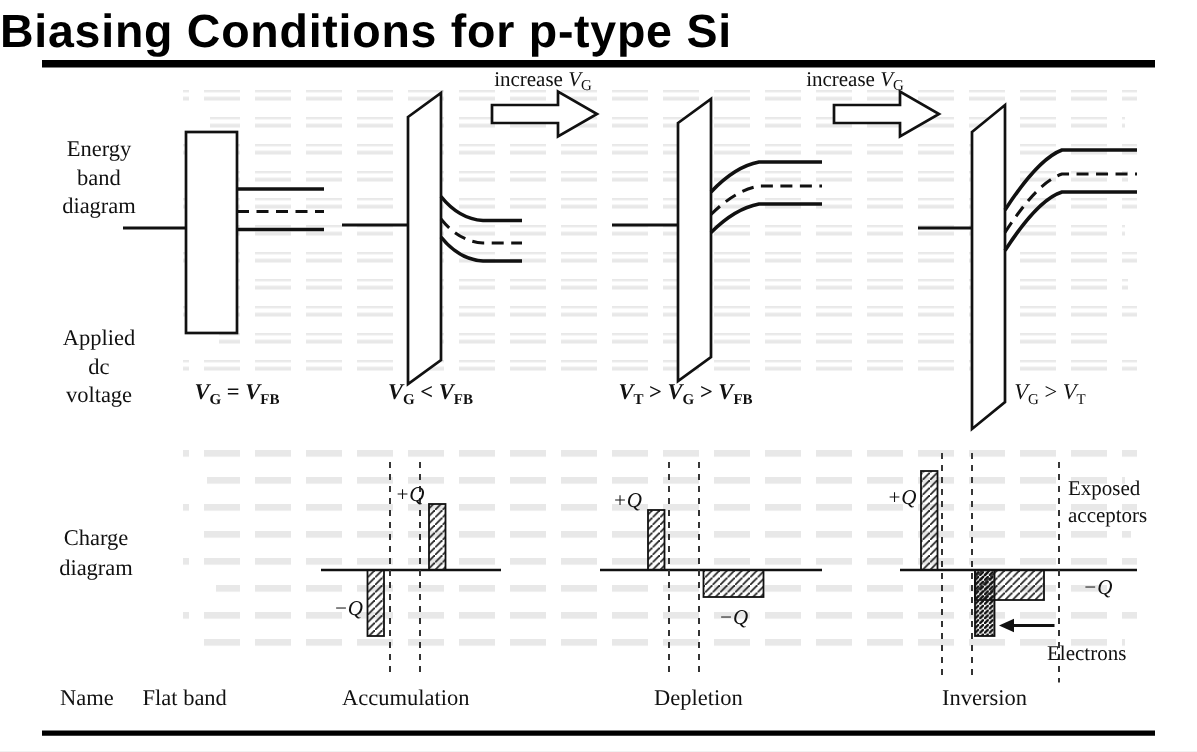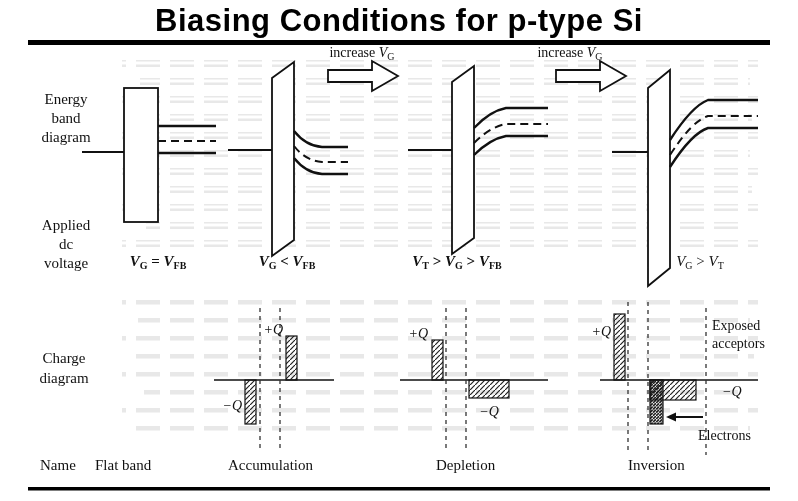--- a/index.html
+++ b/index.html
@@ -6,21 +6,20 @@
   .slide{
     position:relative;
     width:798px;height:501px;
     background:#ffffff;
     overflow:hidden;
     font-family:"Liberation Serif",serif;
   }
   .title{
     margin:0;
     padding-top:4px;
-    text-align:center;
     font-family:"Liberation Sans",sans-serif;
     font-weight:bold;
     font-size:31px;
     line-height:34px;
     color:#000;
     letter-spacing:0.5px;
   }
   .title-underline{
     height:5px;
     background:#000;

